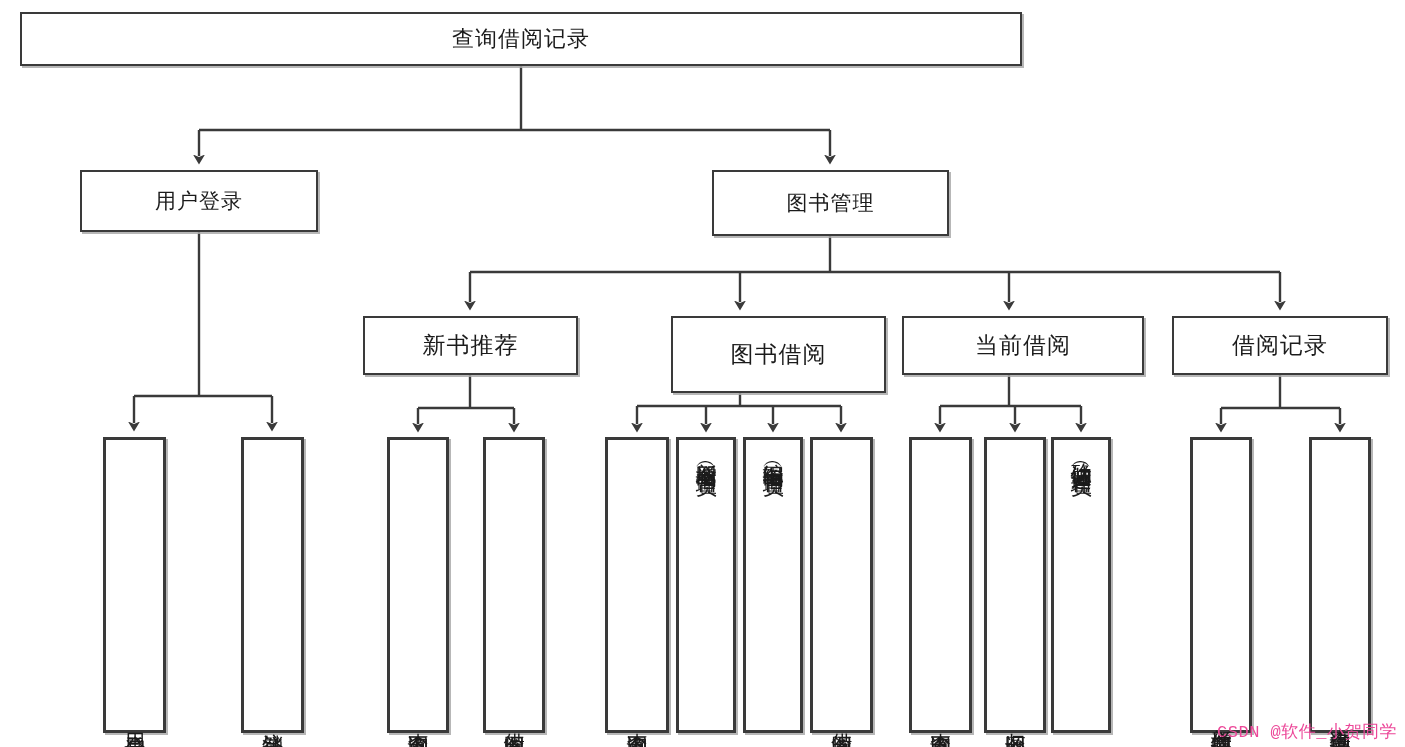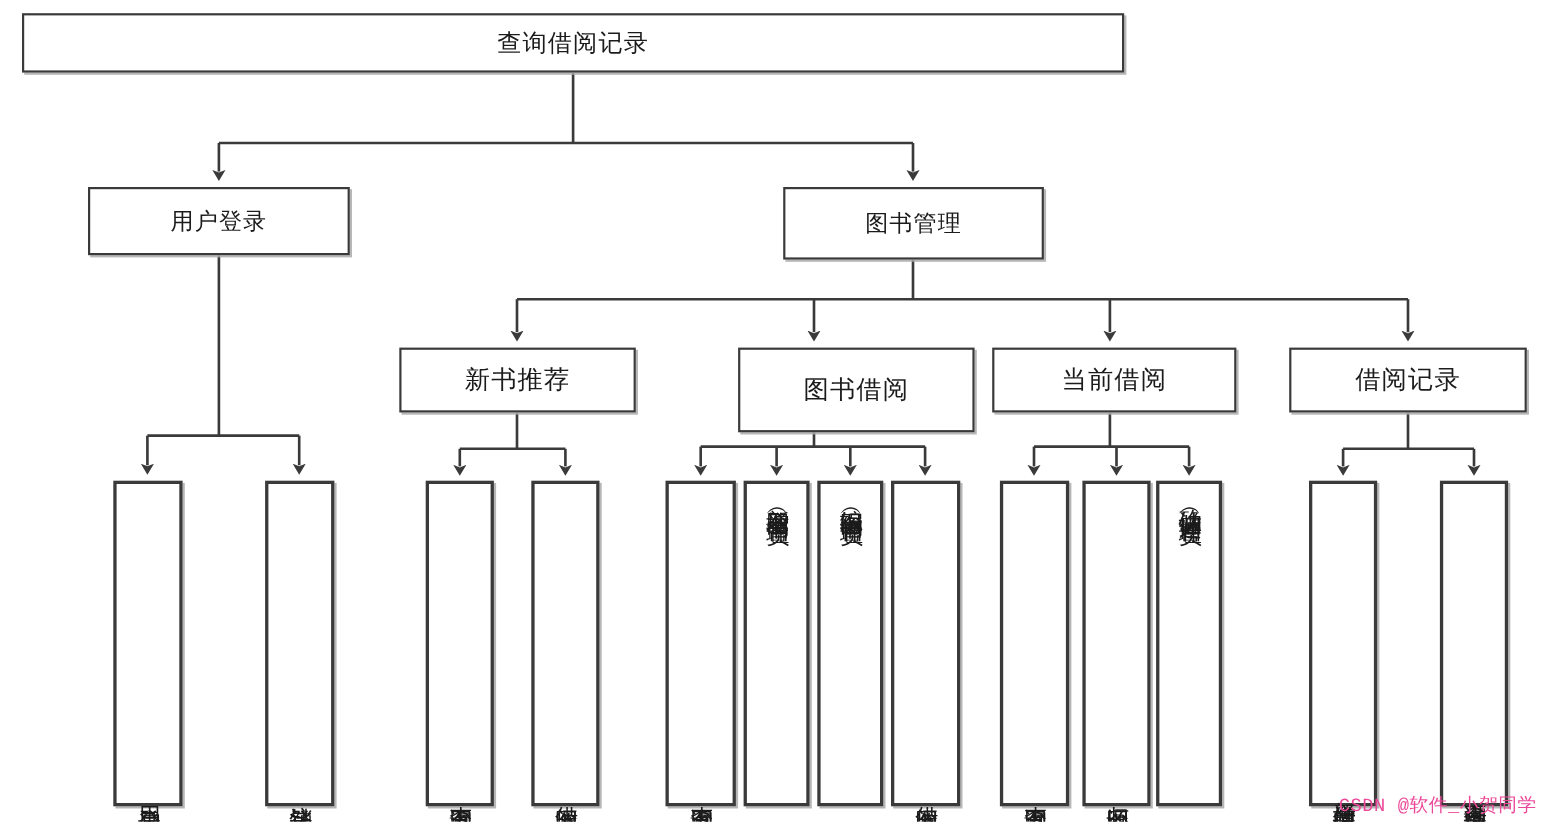--- a/index.html
+++ b/index.html
@@ -142,21 +142,21 @@
   <div class="node level2" id="node-l2-1" style="left: 712px; top: 170px; width: 237px; height: 66px;">
     <span>图书管理</span>
   </div>
 
   <div class="node level3" id="node-l3-0" style="left: 363px; top: 316px; width: 215px; height: 59px;">
     <span>新书推荐</span>
   </div>
   <div class="node level3" id="node-l3-1" style="left: 633px; top: 316px; width: 215px; height: 77px; margin-left: 38px;">
     <span>图书借阅</span>
   </div>
-  <div class="node level3" id="node-l3-2" style="left: 902px; top: 316px; width: 222px; height: 59px;">
+  <div class="node level3" id="node-l3-2" style="left: 902px; top: 316px; width: 242px; height: 59px;">
     <span>当前借阅</span>
   </div>
   <div class="node level3" id="node-l3-3" style="left: 1172px; top: 316px; width: 216px; height: 59px;">
     <span>借阅记录</span>
   </div>
 
   <div class="node leaf anchor-bottom" id="node-leaf-0" style="left: 103px; top: 437px; width: 63px; height: 296px;">
     <span class="vtext">用户登录</span>
   </div>
   <div class="node leaf anchor-bottom" id="node-leaf-1" style="left: 241px; top: 437px; width: 63px; height: 296px;">

